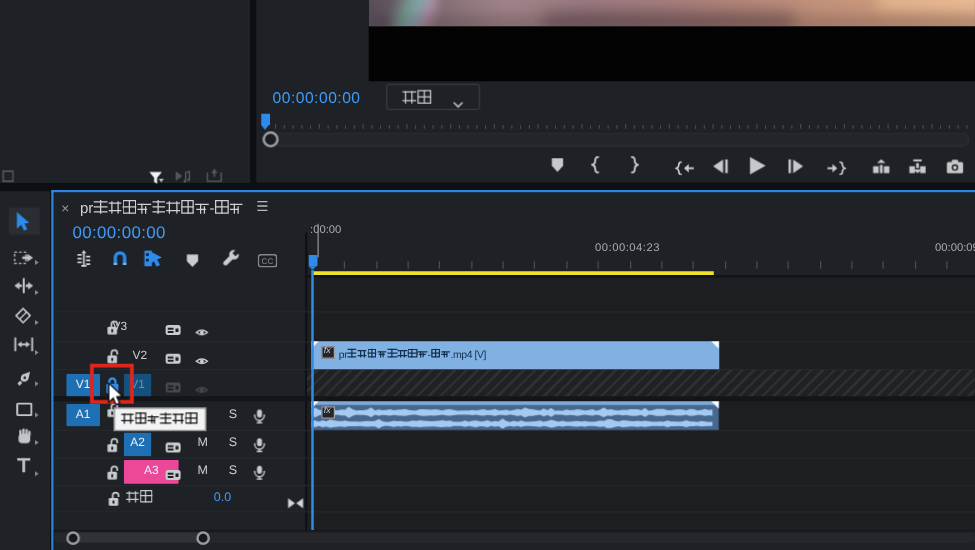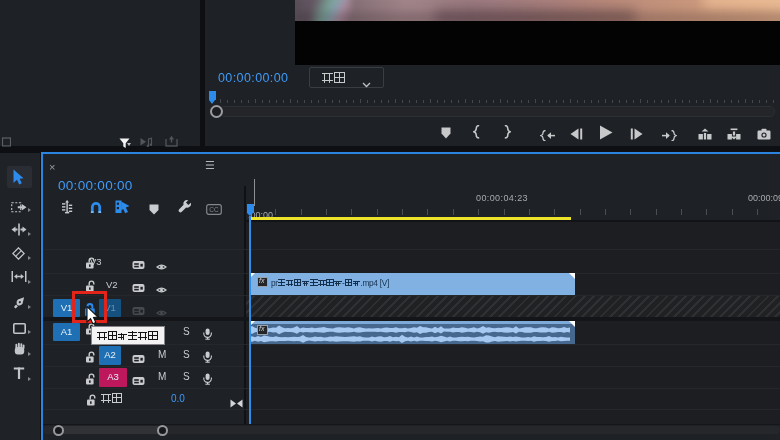--- a/index.html
+++ b/index.html
@@ -232,20 +232,21 @@
 <div class="ab" style="left:28px;top:256px;width:0;height:0;border-top:2.5px solid transparent;border-bottom:2.5px solid transparent;border-left:3px solid #85888d"></div>
 <div class="ab" style="left:28px;top:280px;width:0;height:0;border-top:2.5px solid transparent;border-bottom:2.5px solid transparent;border-left:3px solid #85888d"></div>
 <div class="ab" style="left:28px;top:305px;width:0;height:0;border-top:2.5px solid transparent;border-bottom:2.5px solid transparent;border-left:3px solid #85888d"></div>
 <div class="ab" style="left:28px;top:330px;width:0;height:0;border-top:2.5px solid transparent;border-bottom:2.5px solid transparent;border-left:3px solid #85888d"></div>
 <div class="ab" style="left:28px;top:352px;width:0;height:0;border-top:2.5px solid transparent;border-bottom:2.5px solid transparent;border-left:3px solid #85888d"></div>
 <div class="ab" style="left:28px;top:377px;width:0;height:0;border-top:2.5px solid transparent;border-bottom:2.5px solid transparent;border-left:3px solid #85888d"></div>
 <div class="ab" style="left:41px;top:152px;width:739px;height:2px;background:#2b84dd"></div>
 <div class="ab" style="left:41px;top:152px;width:2px;height:288px;background:#2b84dd"></div>
 <div class="ab" style="left:43px;top:154px;width:737px;height:286px;background:#1e2125"></div>
 <div class="t" style="left:49px;top:161px;font-size:11px;color:#9b9da1">×</div>
+<div class="t" style="left:64px;top:159px;font-size:12px;color:#cfd0d2">pr<i class="cj cja"></i><i class="cj cjb"></i><i class="cj cjc"></i><i class="cj cjd"></i><i class="cj cja"></i><i class="cj cjb"></i><i class="cj cjc"></i><i class="cj cjd"></i>-<i class="cj cjc"></i><i class="cj cjd"></i></div>
 <div class="t" style="left:205px;top:159px;font-size:11px;color:#b5b7ba;letter-spacing:-1px">☰</div>
 <div class="t" style="left:58px;top:178px;font-size:13.5px;letter-spacing:.3px;color:#3f9bfa">00:00:00:00</div>
 <div class="ab" style="left:61px;top:200px"><svg style="" width="12" height="14" viewBox="0 0 12 14">
         <rect x="5.4" y="1.8" width="1.4" height="11.2" fill="#c9ccd0"></rect>
         <path d="M6.1 0 L8 2.6 H4.2 Z" fill="#c9ccd0"></path>
         <rect x="4" y="12" width="4.2" height="1.4" fill="#c9ccd0"></rect>
         <rect x="1" y="3.2" width="3.4" height="1.4" fill="#c9ccd0"></rect>
         <rect x="7.8" y="4.6" width="3.4" height="1.4" fill="#c9ccd0"></rect>
         <rect x="1" y="6.2" width="3.4" height="1.4" fill="#c9ccd0"></rect>
         <rect x="7.8" y="7.6" width="3.4" height="1.4" fill="#c9ccd0"></rect>
@@ -267,21 +268,21 @@
         <path d="M0.5 0.5 H9.5 V6.050000000000001 L5.0 10.5 L0.5 6.050000000000001 Z" fill="#c9ccd0"></path>
       </svg></div>
 <div class="ab" style="left:178px;top:199px"><svg style="" width="14" height="14" viewBox="0 0 14 14">
         <path d="M10.2 1.2 a3.6 3.6 0 0 0-4.6 4.6 L1.2 10.2 a1.6 1.6 0 0 0 2.6 2.6 L8.2 8.4 a3.6 3.6 0 0 0 4.6-4.6 L10.4 6 8 3.6 Z" fill="#c9ccd0"></path>
       </svg></div>
 <div class="ab" style="left:206px;top:201px;opacity:.75"><svg style="" width="16" height="11" viewBox="0 0 16 11">
         <rect x="0.7" y="0.7" width="14.6" height="9.6" rx="2" fill="none" stroke="#a6a9ad" stroke-width="1.2"></rect>
         <text x="8" y="8.2" font-family="Liberation Sans,sans-serif" font-size="6.5" fill="#a6a9ad" text-anchor="middle">CC</text>
       </svg></div>
 <div class="ab" style="left:244px;top:186px;width:2px;height:238px;background:#101114"></div>
-<div class="t" style="left:248px;top:210px;font-size:9px;color:#a9abae">:00:00</div>
+<div class="t" style="left:248px;top:178px;font-size:9px;color:#a9abae">:00:00</div>
 <div class="t" style="left:476px;top:193px;font-size:9px;letter-spacing:.4px;color:#a9abae">00:00:04:23</div>
 <div class="ab" style="left:746px;top:186px;width:34px;height:18px;overflow:hidden">
       <div class="t" style="left:2px;top:7px;font-size:9px;color:#a9abae">00:00:09:23</div>
     </div>
 <div class="ab" style="left:254px;top:179px;width:1px;height:27px;background:#8f9094"></div>
 <div class="ab" style="left:275px;top:209px;width:1px;height:6px;background:#4b4d51"></div>
     <div class="ab" style="left:301px;top:209px;width:1px;height:6px;background:#4b4d51"></div>
     <div class="ab" style="left:326px;top:209px;width:1px;height:6px;background:#4b4d51"></div>
     <div class="ab" style="left:351px;top:209px;width:1px;height:6px;background:#4b4d51"></div>
     <div class="ab" style="left:377px;top:209px;width:1px;height:6px;background:#4b4d51"></div>
@@ -415,21 +416,21 @@
         <rect x="3.6" y="0.5" width="4" height="6.5" rx="2" fill="#c9cbce"></rect>
         <path d="M1.8 4.6 v1 a3.8 3.8 0 0 0 7.6 0 v-1" fill="none" stroke="#c9cbce" stroke-width="1.1"></path>
         <line x1="5.6" y1="9.2" x2="5.6" y2="11" stroke="#c9cbce" stroke-width="1.2"></line>
         <line x1="3.4" y1="11.2" x2="7.8" y2="11.2" stroke="#c9cbce" stroke-width="1.1"></line>
       </svg></div>
 <div class="ab" style="left:85px;top:371px"><svg style="" width="10" height="12" viewBox="0 0 10 12">
         <rect x="1" y="5.4" width="7.6" height="6.2" rx="1" fill="#c9cbce"></rect>
         <path d="M4.2 5.4 V3.4 a2.3 2.3 0 0 1 4.6 0 V4.6" fill="none" stroke="#c9cbce" stroke-width="1.4"></path>
         <rect x="4" y="7.4" width="1.6" height="2.4" fill="#1e2125"></rect>
       </svg></div>
-<div class="ab" style="left:99px;top:368px;width:28px;height:18.5px;background:#be185d;border-radius:1px;text-align:center;font-size:9.5px;color:#e8f1f8;line-height:18.5px">A3</div>
+<div class="ab" style="left:99px;top:368px;width:44px;height:18.5px;background:#ec4899;border-radius:1px;text-align:center;font-size:9.5px;color:#e8f1f8;line-height:18.5px">A3</div>
 <div class="ab" style="left:132px;top:372px"><svg style="" width="13" height="10" viewBox="0 0 13 10">
         <rect x="0.5" y="1" width="12" height="8" rx="2" fill="#c9cbce"></rect>
         <rect x="2.2" y="3.2" width="4.6" height="1.6" fill="#1e2125"></rect>
         <rect x="2.2" y="5.8" width="4.6" height="1.6" fill="#1e2125"></rect>
         <rect x="8.4" y="3.8" width="2.4" height="2.8" fill="#1e2125"></rect>
       </svg></div>
 <div class="t" style="left:158px;top:371px;font-size:10px;color:#c9cbce">M</div>
 <div class="t" style="left:183px;top:371px;font-size:10px;color:#c9cbce">S</div>
 <div class="ab" style="left:202px;top:371px"><svg style="" width="11" height="12" viewBox="0 0 11 12">
         <rect x="3.6" y="0.5" width="4" height="6.5" rx="2" fill="#c9cbce"></rect>

